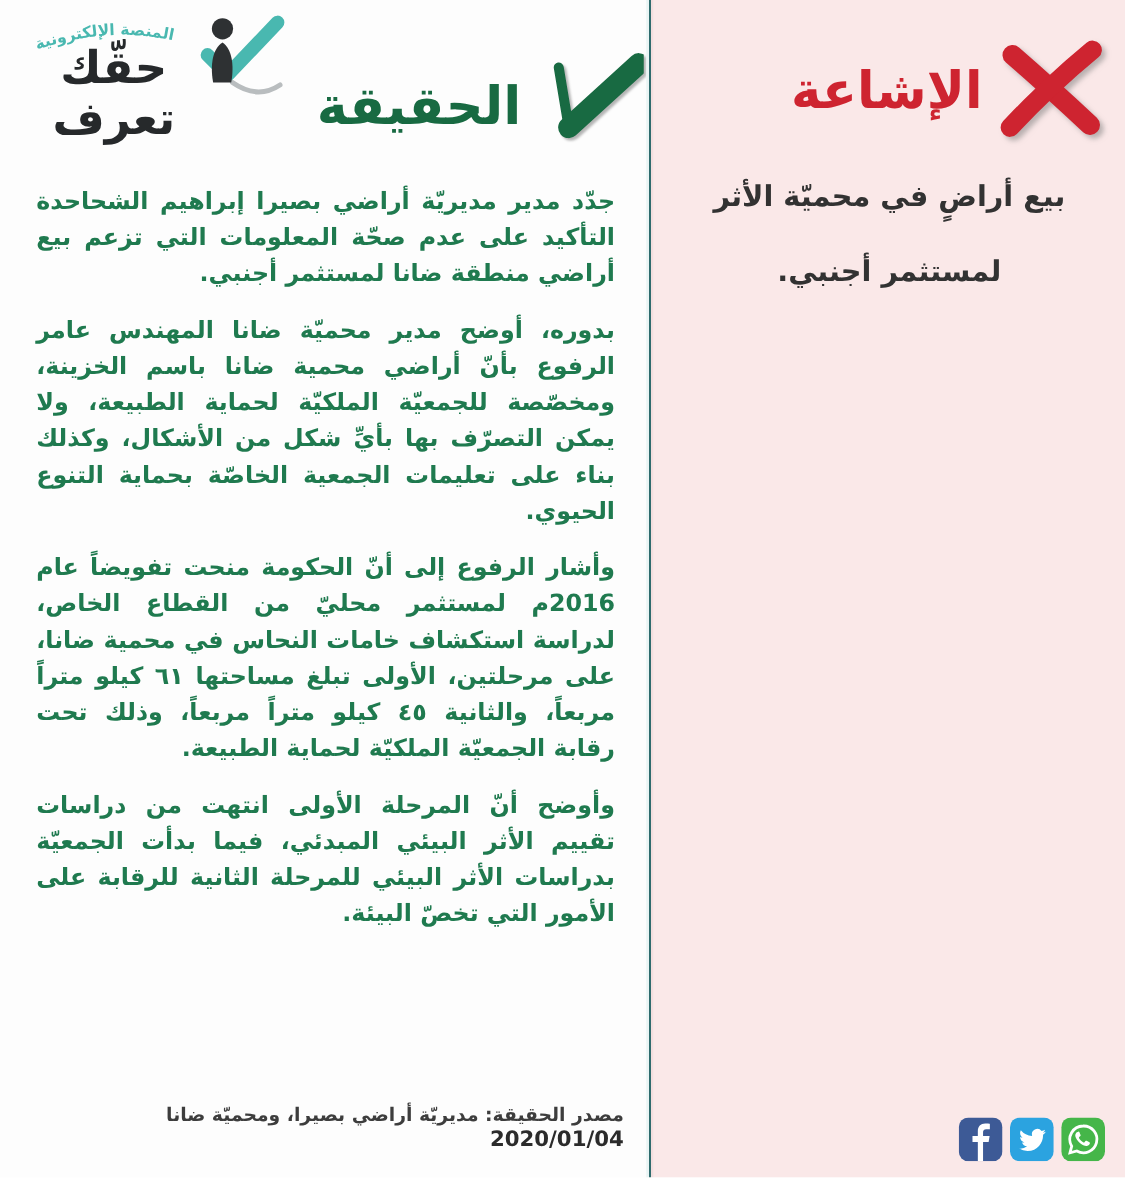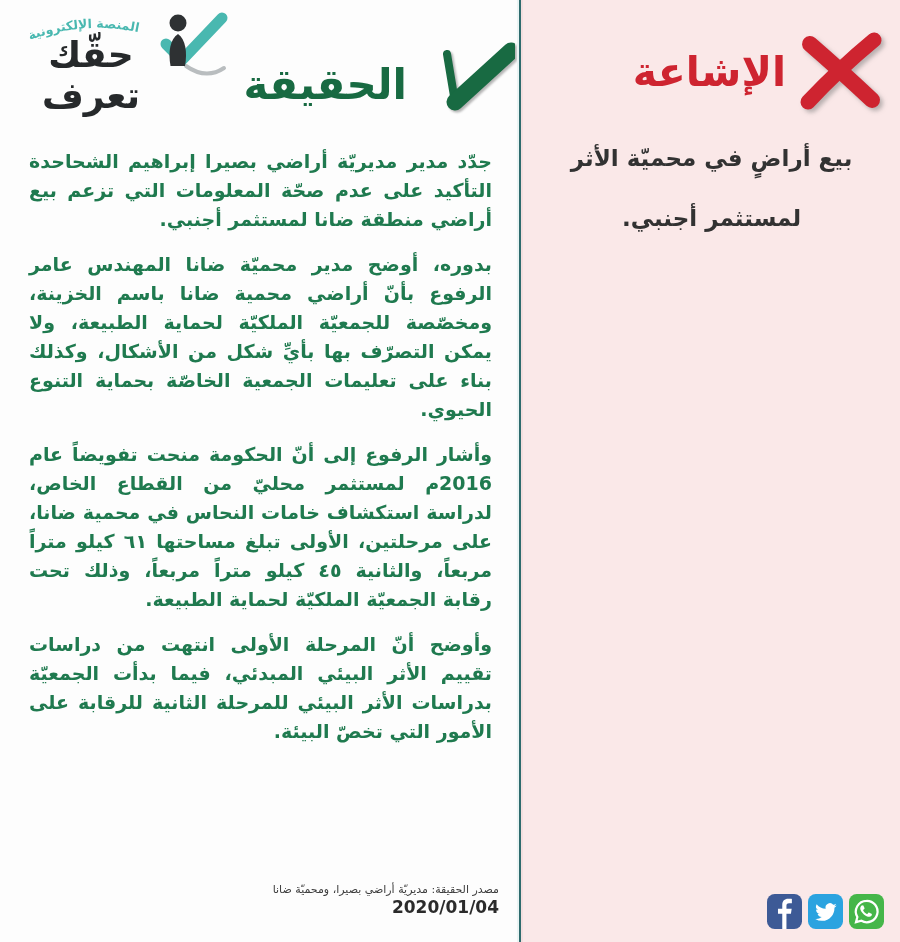--- a/index.html
+++ b/index.html
@@ -14,28 +14,28 @@
   .rumor-panel{position:absolute;left:523px;top:0;width:377px;height:942px;background:#fae8e8;}
 
   
   .logo{position:absolute;left:20px;top:8px;width:212px;height:95px;}
   .logo-arc{position:absolute;left:0;top:2px;}
   .logo-name{position:absolute;left:0;top:26px;width:142px;text-align:center;direction:rtl;
     font-size:36px;font-weight:bold;color:#26292b;letter-spacing:-1px;}
   .logo-mark{position:absolute;left:138px;top:2px;}
 
   
-  .truth-header{position:absolute;top:38px;right:2px;display:flex;align-items:center;gap:16px;}
+  .truth-header{position:absolute;top:38px;right:2px;display:flex;align-items:center;gap:6px;}
   .truth-title{font-size:42px;font-weight:bold;color:#186a42;direction:rtl;line-height:1;padding-top:14px;}
   .check-icon{filter:drop-shadow(2px 2px 1px rgba(90,90,90,.45));}
   .truth-body{position:absolute;top:131px;left:13px;width:495px;direction:rtl;}
   .truth-body p{margin:16px;text-align:justify;font-size:19px;font-weight:bold;
     color:#1f7a4f;line-height:29px;}
   .truth-source{position:absolute;top:883px;right:18px;text-align:right;direction:rtl;}
-  .truth-source .src{font-size:11px;font-weight:normal;color:#3d3d3d;}
+  .truth-source .src{font-size:15px;font-weight:bold;color:#3d3d3d;}
   .truth-source .date{font-size:17px;font-weight:bold;color:#2b2b2b;direction:ltr;margin-top:1px;}
 
   
   .rumor-header{position:absolute;top:26px;right:14px;display:flex;align-items:flex-start;gap:10px;}
   .rumor-title{font-size:41px;font-weight:bold;color:#ce2430;direction:rtl;line-height:1;padding-top:26px;}
   .x-icon{filter:drop-shadow(3px 3px 2px rgba(120,120,120,.5));}
   .rumor-claim{position:absolute;top:128px;left:22px;right:22px;direction:rtl;text-align:center;
     font-size:23px;font-weight:bold;color:#323232;line-height:60px;}
   .rumor-footer{position:absolute;bottom:13px;right:16px;left:10px;direction:rtl;
     display:flex;align-items:center;}

